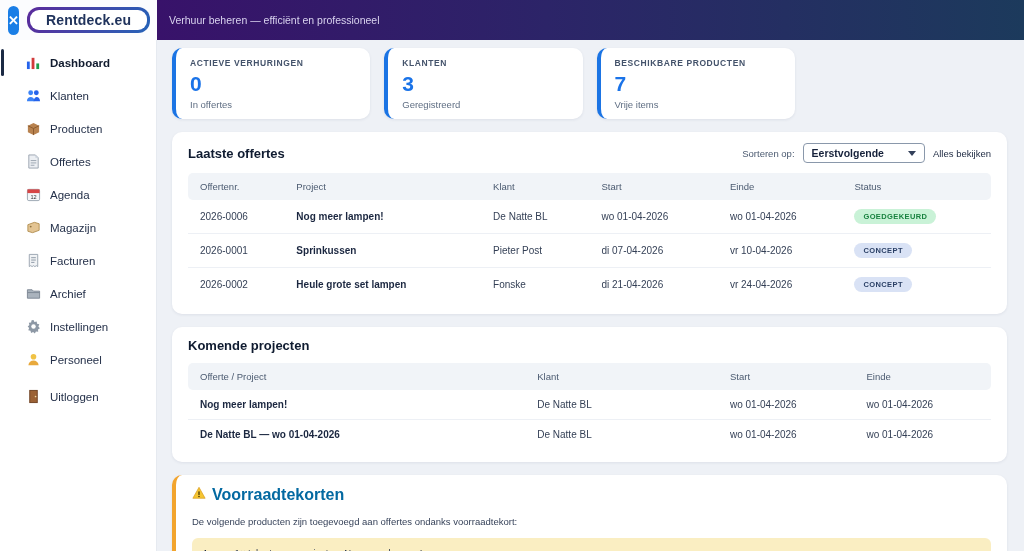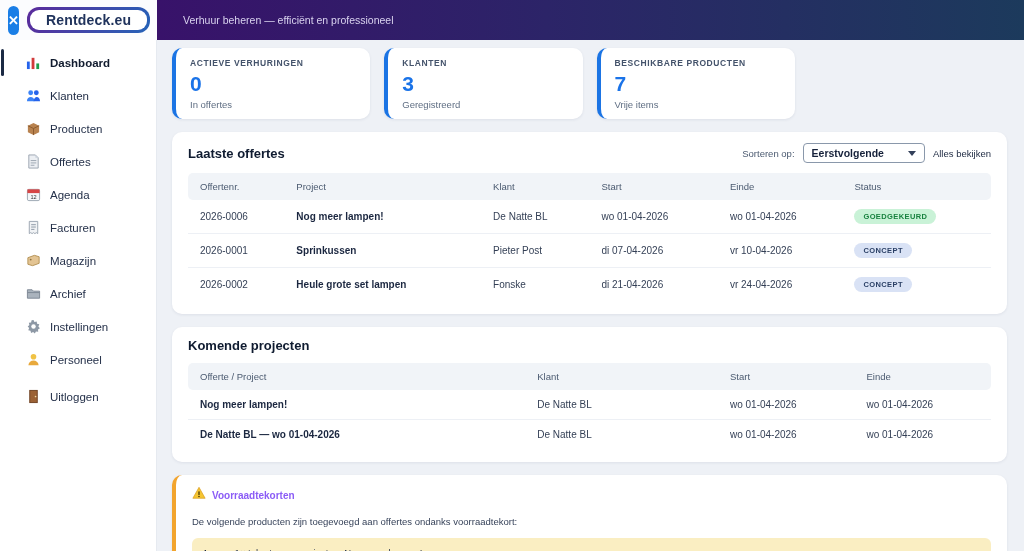--- a/index.html
+++ b/index.html
@@ -5,21 +5,21 @@
   * { margin:0; padding:0; box-sizing:border-box; }
   html,body { width:1024px; height:551px; overflow:hidden; }
   body { font-family:"Liberation Sans", sans-serif; background:#eef1f6; color:#1f2937; }
 
   
   .topbar { display:flex; height:40px; }
   .topbar-left { width:157px; min-width:157px; background:#fbfcfe; display:flex; align-items:center; gap:8px; padding:0 8px; }
   .close-btn { width:32px; height:29px; background:#1a7ee6; border:none; border-radius:9px; color:#fff; font-size:13px; font-weight:bold; cursor:pointer; display:flex; align-items:center; justify-content:center; font-family:"Liberation Sans", sans-serif; }
   .logo-box { background:linear-gradient(#fff,#fff) padding-box, linear-gradient(120deg,#5b2a9b,#2563b8) border-box; border:3px solid transparent; padding:1px 16px; border-radius:12px; }
   .logo-text { font-size:14px; font-weight:bold; color:#20335c; letter-spacing:0.2px; }
-  .topbar-banner { flex:1; background:linear-gradient(90deg,#38126a 0%,#2c2468 45%,#1c3a5c 100%); display:flex; align-items:center; padding-left:26px;text-align:right; }
+  .topbar-banner { flex:1; background:linear-gradient(90deg,#38126a 0%,#2c2468 45%,#1c3a5c 100%); display:flex; align-items:center; padding-left:12px;text-align:right; }
   .tagline { color:#d9d3ef; font-size:10.5px; }
 
   
   .app { display:flex; height:511px; }
   .sidebar { width:157px; min-width:157px; background:#ffffff; border-right:1px solid #e6eaf0; padding-top:6px; }
   .side-item { position:relative; display:flex; align-items:center; gap:9px; padding:9px 12px 9px 26px; font-size:11.5px; color:#25314a; cursor:pointer; }
   .side-item .icn { width:15px; height:15px; display:inline-flex; }
   .side-item.active { font-weight:bold; color:#111b2e; }
   .side-item.active::before { content:""; position:absolute; left:1px; top:3px; bottom:3px; width:3px; background:#1b2a44; border-radius:3px; }
   .side-item.logout { margin-top:4px; }
@@ -55,21 +55,21 @@
   .ot-c1{width:12%} .ot-c2{width:24.5%} .ot-c3{width:13.5%} .ot-c4{width:16%} .ot-c5{width:15.5%} .ot-c6{width:18.5%}
   .pt-c1{width:42%} .pt-c2{width:24%} .pt-c3{width:17%} .pt-c4{width:17%}
 
   .badge { display:inline-block; font-size:7.5px; font-weight:bold; letter-spacing:0.4px; padding:3px 9px; border-radius:999px; text-transform:uppercase; }
   .badge.approved { background:#c9f2d7; color:#17813e; }
   .badge.concept { background:#d9e2f5; color:#2b4066; }
 
   
   .warn-card { border-left:4px solid #f2a42d; }
   .warn-head { display:flex; align-items:center; gap:6px; margin-bottom:12px; }
-  .warn-title { font-size:10px; font-weight:bold; color:#8b5cf6; }
+  .warn-title { font-size:16px; font-weight:bold; color:#0369a1; }
   .warn-desc { font-size:9.5px; color:#37435a; margin-bottom:11px; }
   .shortage-row { background:#faeec2; border-radius:6px; padding:9px 12px; font-size:9.5px; color:#2d3950; }
   .shortage-row b { color:#1c2840; }
 </style>
 </head>
 <body>
 
 <div class="topbar">
   <div class="topbar-left">
     <button class="close-btn">✕</button>
@@ -131,34 +131,34 @@
             <rect x="1.5" y="2.5" width="13" height="12" rx="1.5" fill="#f4f6f8" stroke="#9aa4b0"></rect>
             <rect x="1.5" y="2.5" width="13" height="4" fill="#d64545"></rect>
             <text x="8" y="12.5" font-size="6" text-anchor="middle" fill="#333" font-family="sans-serif">12</text>
           </svg>
         </span>
       <span>Agenda</span>
     </div>
     <div class="side-item">
       <span class="icn">
           <svg viewBox="0 0 16 16" width="15" height="15">
+            <path d="M2 5l7-2.5 5 1.5v7L7 13.5 2 12z" fill="#e3c493" stroke="#b39154"></path>
+            <circle cx="5" cy="7" r="1" fill="#8f7340"></circle>
+          </svg>
+        </span>
+      <span>Magazijn</span>
+    </div>
+    <div class="side-item">
+      <span class="icn">
+          <svg viewBox="0 0 16 16" width="15" height="15">
             <path d="M3.5 1.5h9v13l-1.5-1-1.5 1-1.5-1-1.5 1-1.5-1-1.5 1z" fill="#f1f3f5" stroke="#9aa4b0"></path>
             <path d="M5.5 5h5M5.5 7.5h5M5.5 10h3.5" stroke="#8b96a3" stroke-width="1"></path>
           </svg>
         </span>
       <span>Facturen</span>
-    </div>
-    <div class="side-item">
-      <span class="icn">
-          <svg viewBox="0 0 16 16" width="15" height="15">
-            <path d="M2 5l7-2.5 5 1.5v7L7 13.5 2 12z" fill="#e3c493" stroke="#b39154"></path>
-            <circle cx="5" cy="7" r="1" fill="#8f7340"></circle>
-          </svg>
-        </span>
-      <span>Magazijn</span>
     </div>
     <div class="side-item">
       <span class="icn">
           <svg viewBox="0 0 16 16" width="15" height="15">
             <path d="M1.5 4h5l1.5 1.5h6.5V13h-13z" fill="#aab3bd" stroke="#7d8894"></path>
             <path d="M1.5 7h13" stroke="#7d8894"></path>
           </svg>
         </span>
       <span>Archief</span>
     </div>

